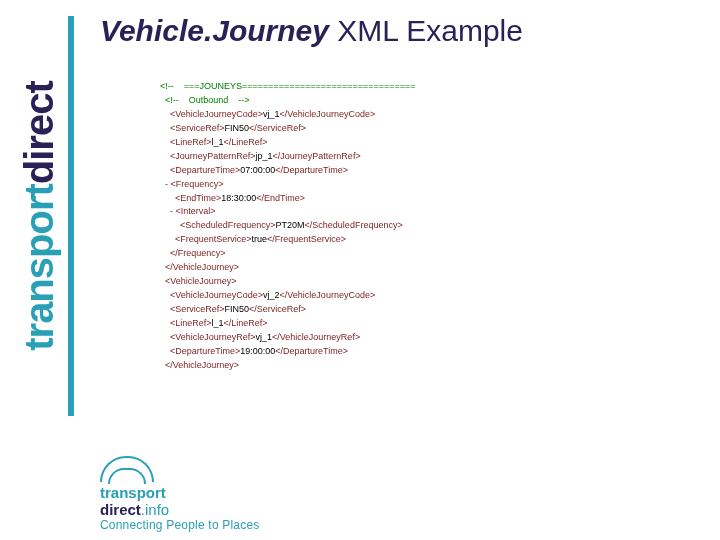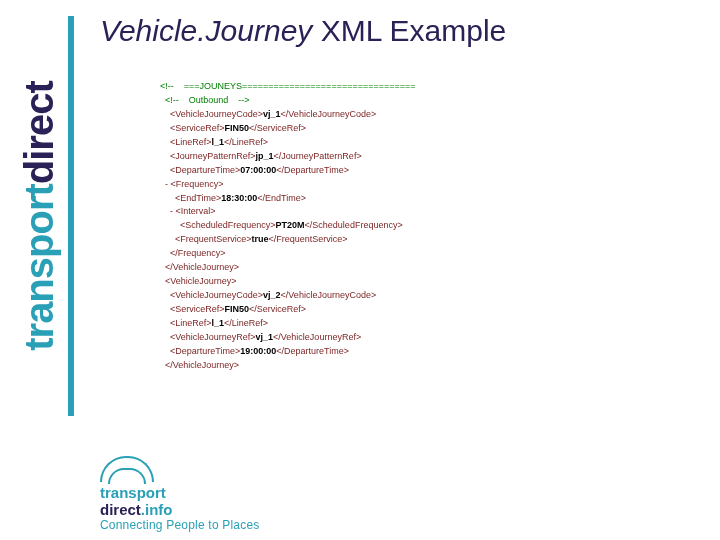--- a/index.html
+++ b/index.html
@@ -40,36 +40,36 @@
     background: #2aa0b7;
   }
   .page-title {
     position: absolute;
     left: 100px;
     top: 14px;
     font-size: 30px;
     color: #2a2256;
     font-weight: normal;
   }
-  .page-title .ital { font-style: italic; font-weight: normal; }
+  .page-title .ital { font-style: italic; font-weight: bold; }
 
   .code-block {
     position: absolute;
     left: 160px;
     top: 80px;
     width: 440px;
     font-family: Verdana, Arial, sans-serif;
     font-size: 9px;
     line-height: 1.55;
     color: #222;
   }
   .code-block .ln { white-space: pre; }
   .c-comment { color: #008000; }
   .c-tag     { color: #7a1f1f; }
-  .c-text    { color: #000; font-weight: bold; }
+  .c-text    { color: #000; font-weight: normal; }
   .c-collapse{ color: #888; }
 
   .footer-logo {
     position: absolute;
     left: 100px;
     bottom: 8px;
     font-size: 10px;
     color: #2a2256;
   }
   .footer-logo .arc {
@@ -81,21 +81,21 @@
     position: relative;
   }
   .footer-logo .arc::after{
     content:""; position:absolute; left:6px; right:6px; bottom:-2px;
     height:14px; border:2px solid #2aa0b7; border-bottom:none;
     border-radius: 40px 40px 0 0;
   }
   .footer-logo .line1 { font-size: 15px; font-weight: 600; }
   .footer-logo .line1 .a { color:#2aa0b7; }
   .footer-logo .line1 .b { color:#2a2256; }
-  .footer-logo .line1 .c { color:#2aa0b7; font-weight: bold; }
+  .footer-logo .line1 .c { color:#2aa0b7; font-weight: normal; }
   .footer-logo .tagline { color:#2aa0b7; font-size:12px; letter-spacing:.2px; }
 </style>
 </head>
 <body>
 
 <div class="sidebar-logo">
   <div class="vr-text">
     <span class="w1">transport</span><span class="w2">direct</span>
   </div>
   <div class="bar"></div>

